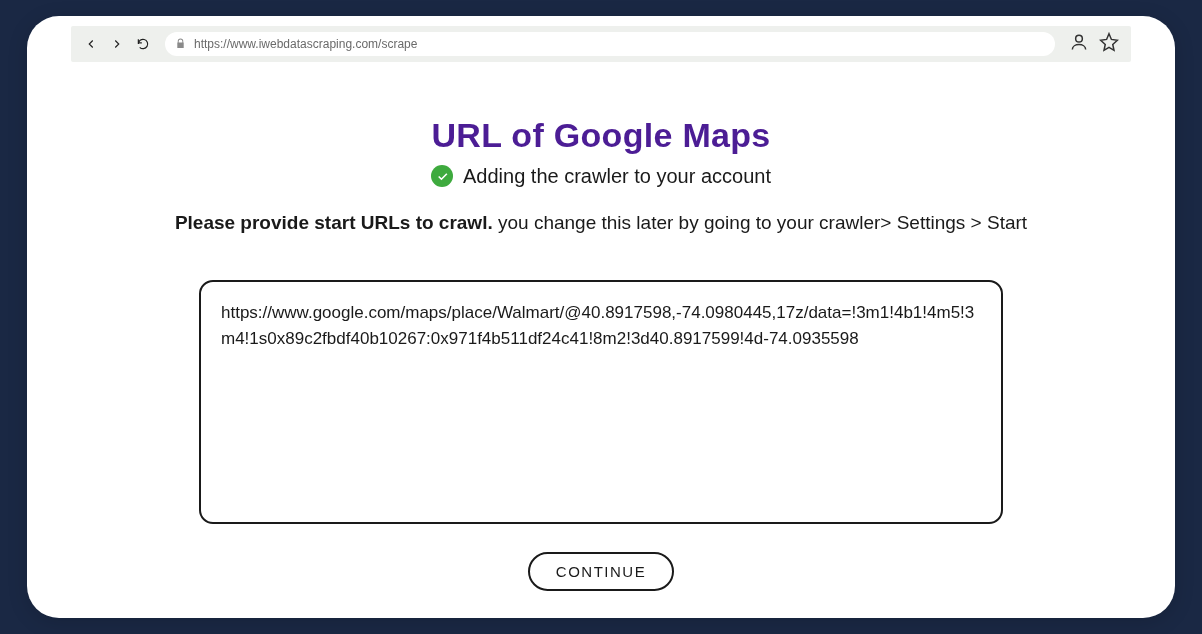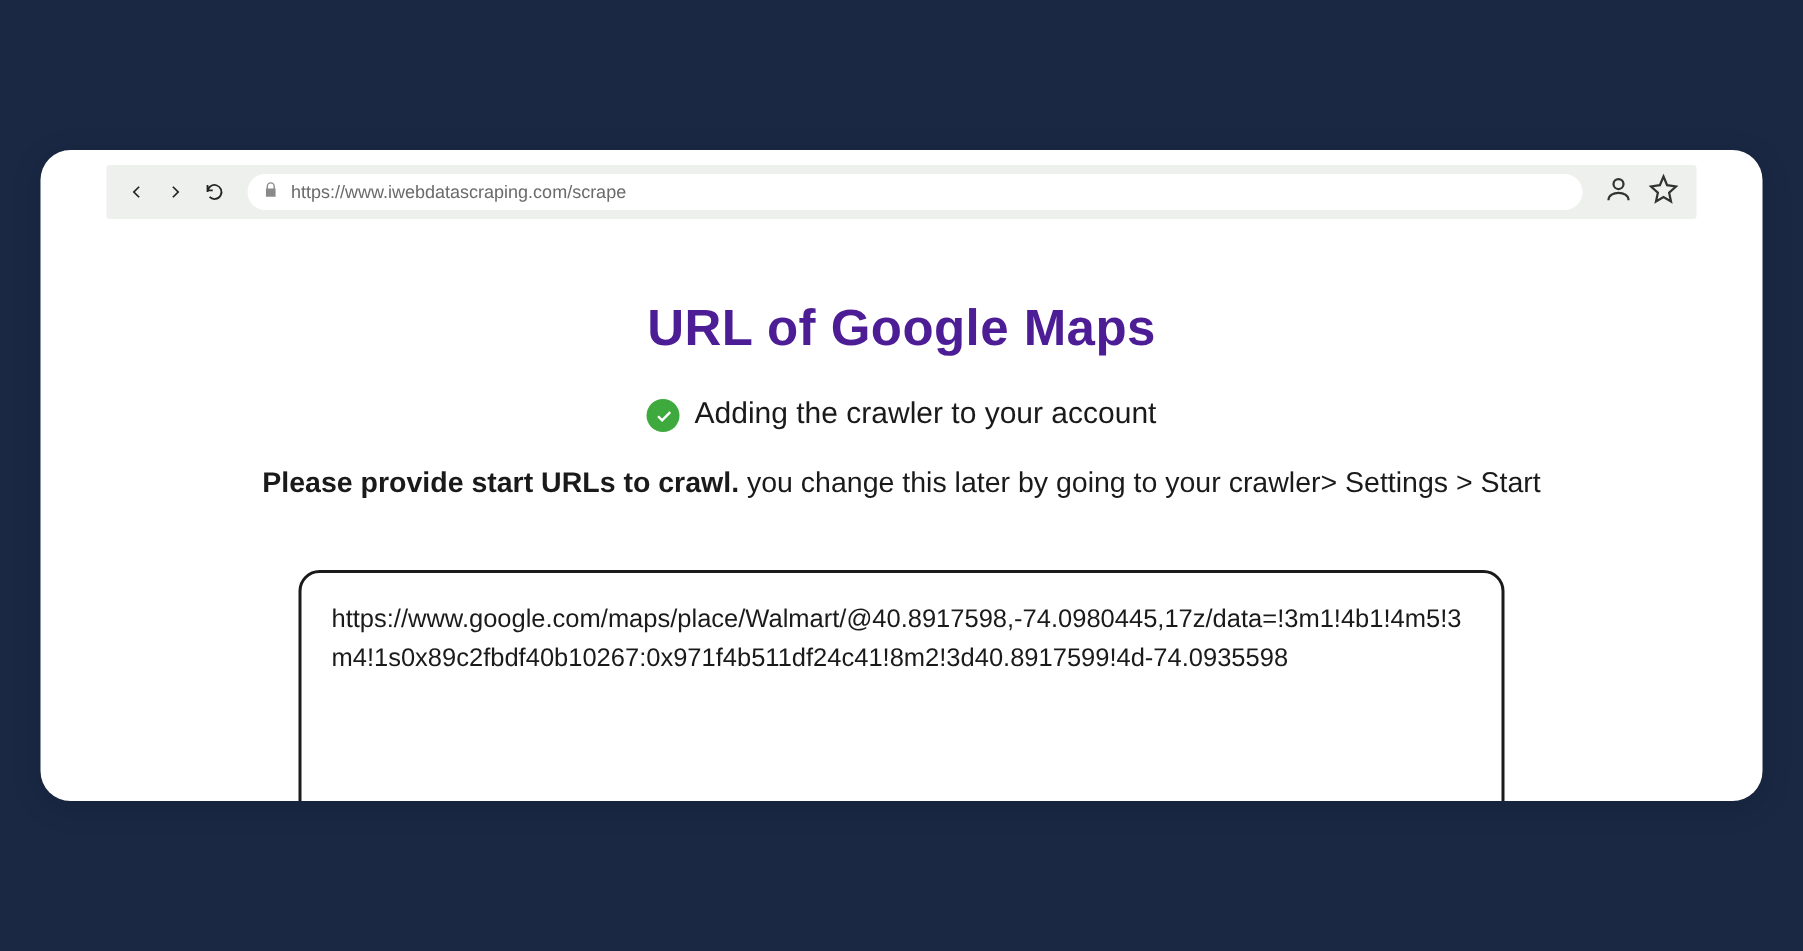--- a/index.html
+++ b/index.html
@@ -12,23 +12,23 @@
       height: 634px;
       background: #1a2844;
       font-family: -apple-system, BlinkMacSystemFont, "Segoe UI", Arial, sans-serif;
       display: flex;
       align-items: center;
       justify-content: center;
       overflow: hidden;
     }
     .window {
       width: 1148px;
-      height: 434px;
+      height: 602px;
       background: #ffffff;
-      border-radius: 20px;
+      border-radius: 32px;
       overflow: hidden;
       position: relative;
       box-shadow: 0 4px 20px rgba(0,0,0,0.15);
     }
     .browser-bar {
       height: 36px;
       background: #eef0ed;
       display: flex;
       align-items: center;
       padding: 0 12px;
@@ -95,24 +95,24 @@
     }
     .main-title {
       font-size: 34px;
       font-weight: 800;
       color: #4c1d95;
       margin-top: 24px;
       letter-spacing: 0.3px;
     }
     .status-row {
       display: flex;
-      align-items: flex-end;
+      align-items: flex-start;
       justify-content: center;
       gap: 10px;
-      margin-top: 26px;
+      margin-top: 10px;
     }
     .check-circle {
       width: 22px;
       height: 22px;
       background: #3eaa3e;
       border-radius: 50%;
       display: flex;
       align-items: center;
       justify-content: center;
     }
@@ -227,15 +227,18 @@
       </span>
       <span class="status-text">Adding the crawler to your account</span>
     </div>
 
     <div class="instruction">
       <span class="bold">Please provide start URLs to crawl.</span><span> you change this later by going to your crawler&gt; Settings &gt; Start</span>
     </div>
 
     <textarea class="url-input-box" style="">https://www.google.com/maps/place/Walmart/@40.8917598,-74.0980445,17z/data=!3m1!4b1!4m5!3m4!1s0x89c2fbdf40b10267:0x971f4b511df24c41!8m2!3d40.8917599!4d-74.0935598</textarea>
 
+    <div class="continue-wrap">
+      <button class="continue-btn">CONTINUE</button>
+    </div>
   </div>
 
 </div>
 
 </body></html>

